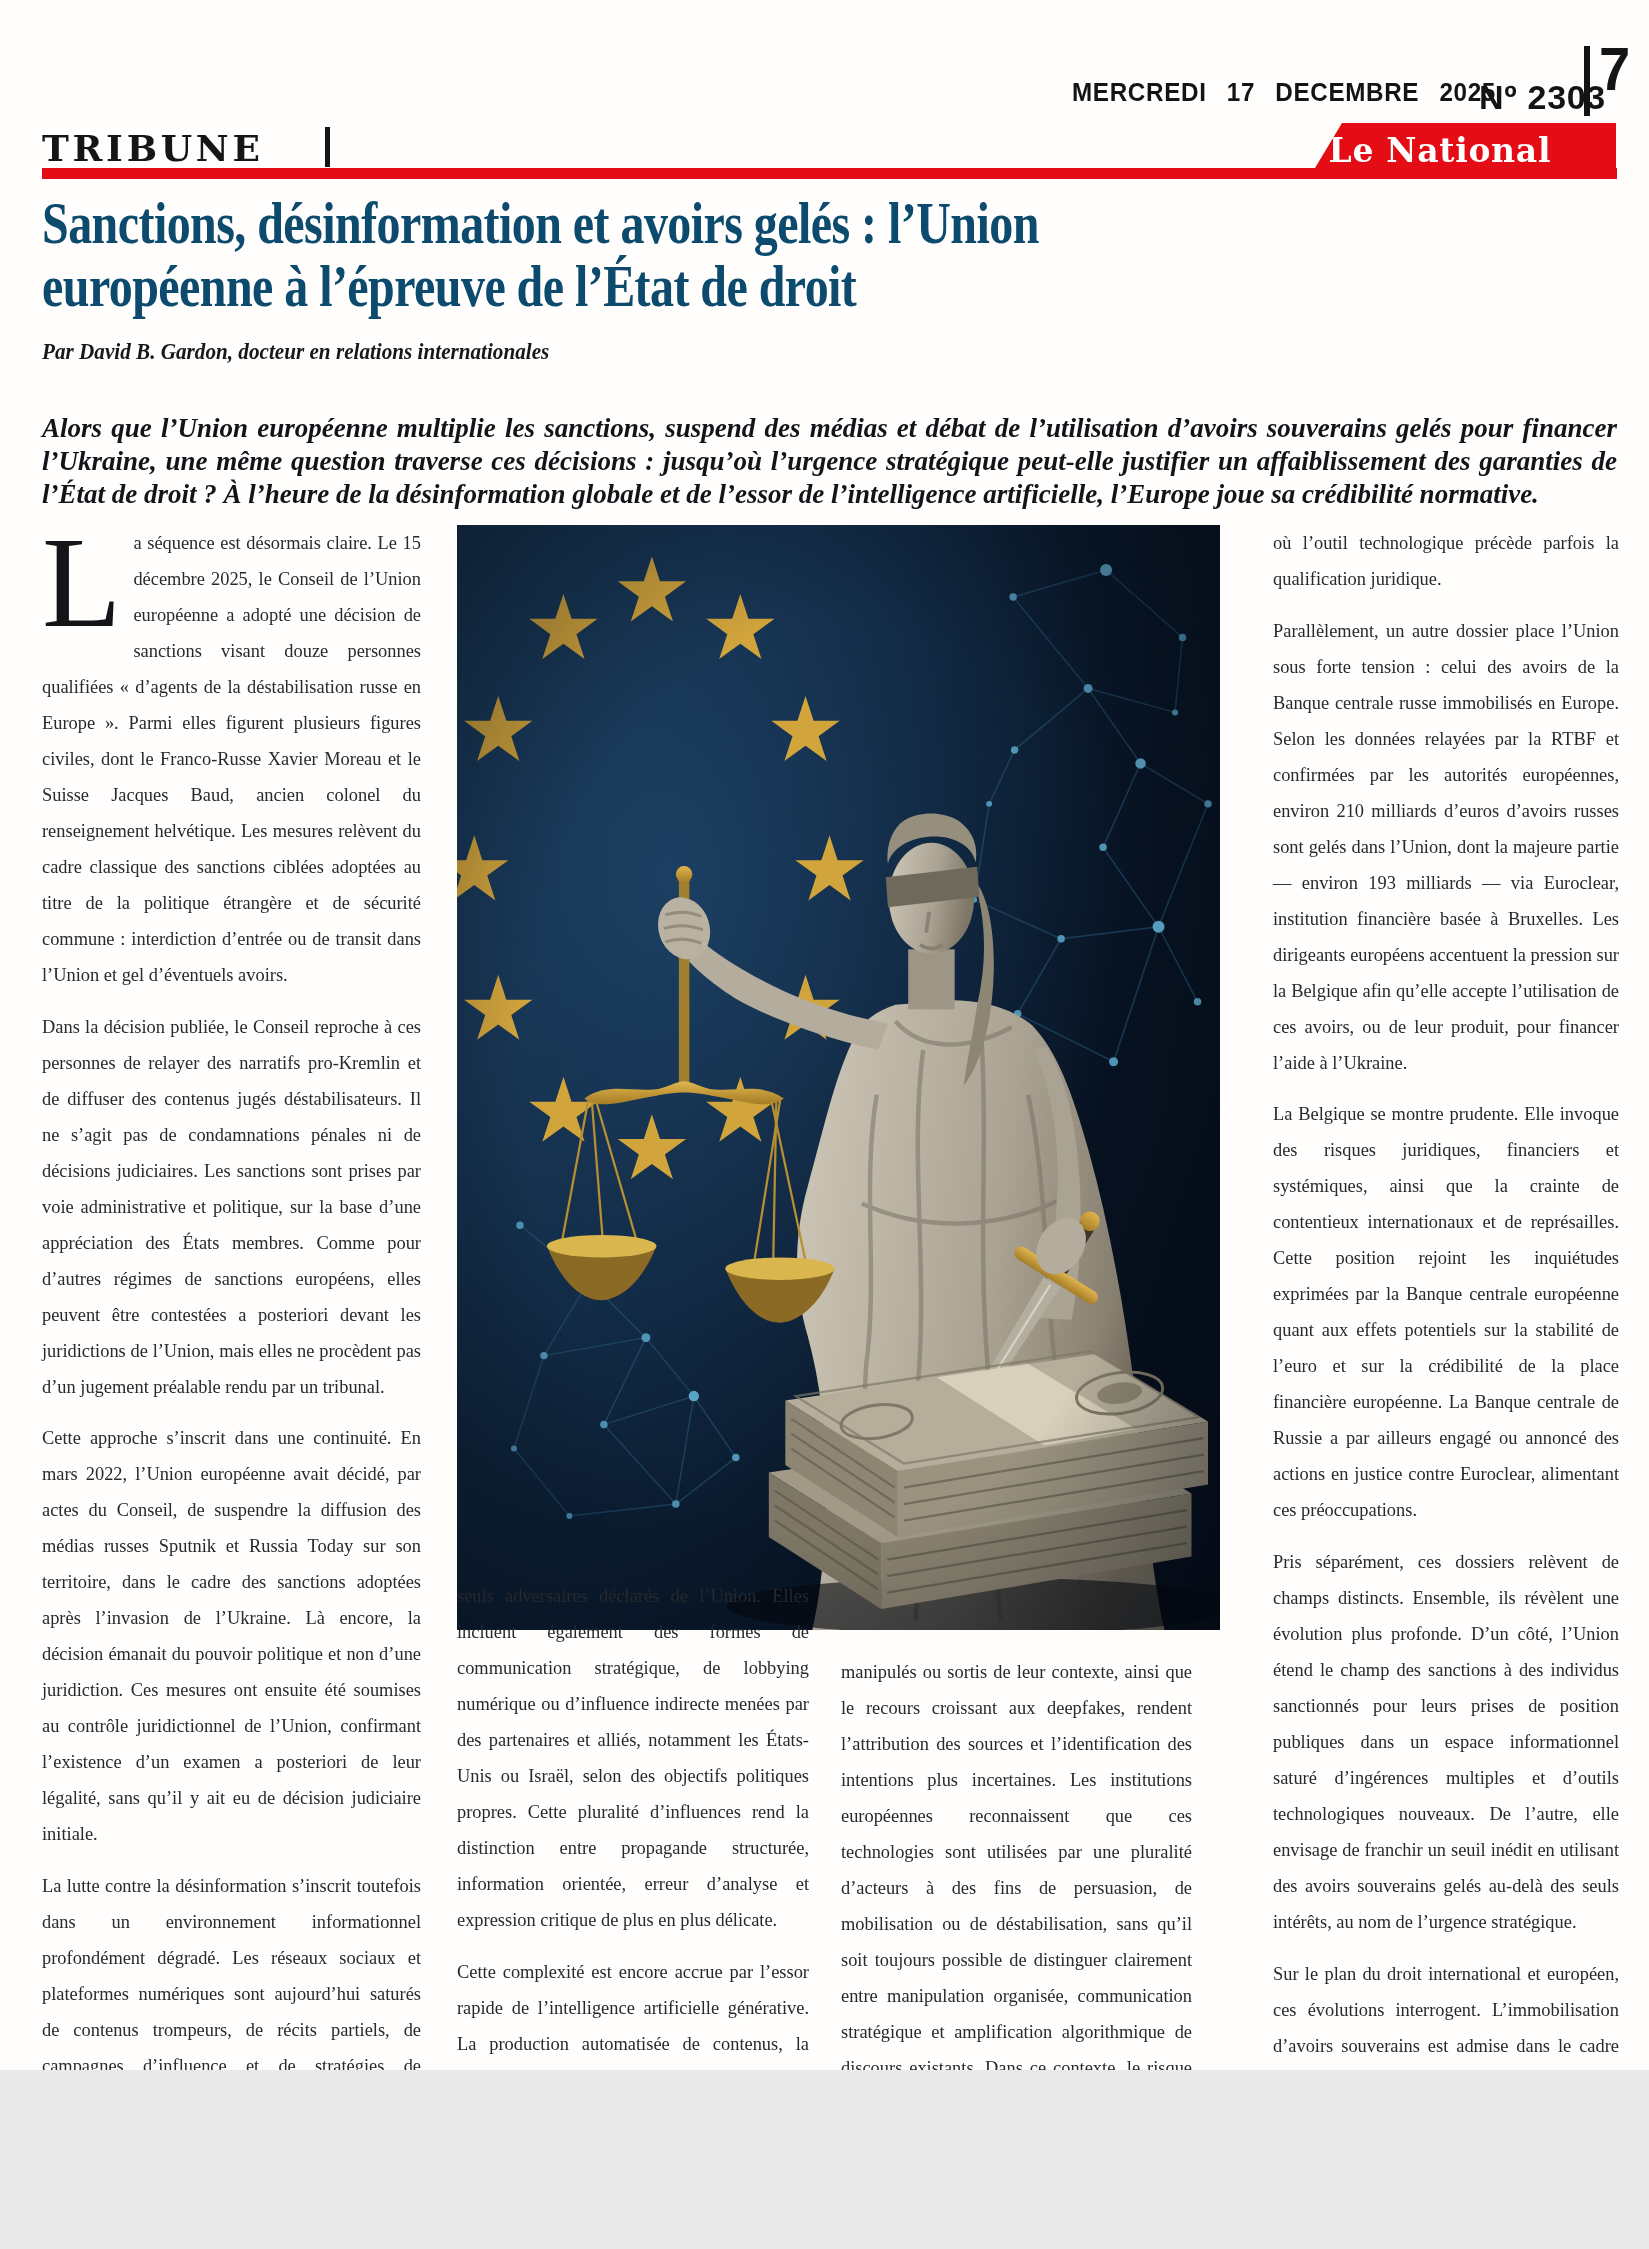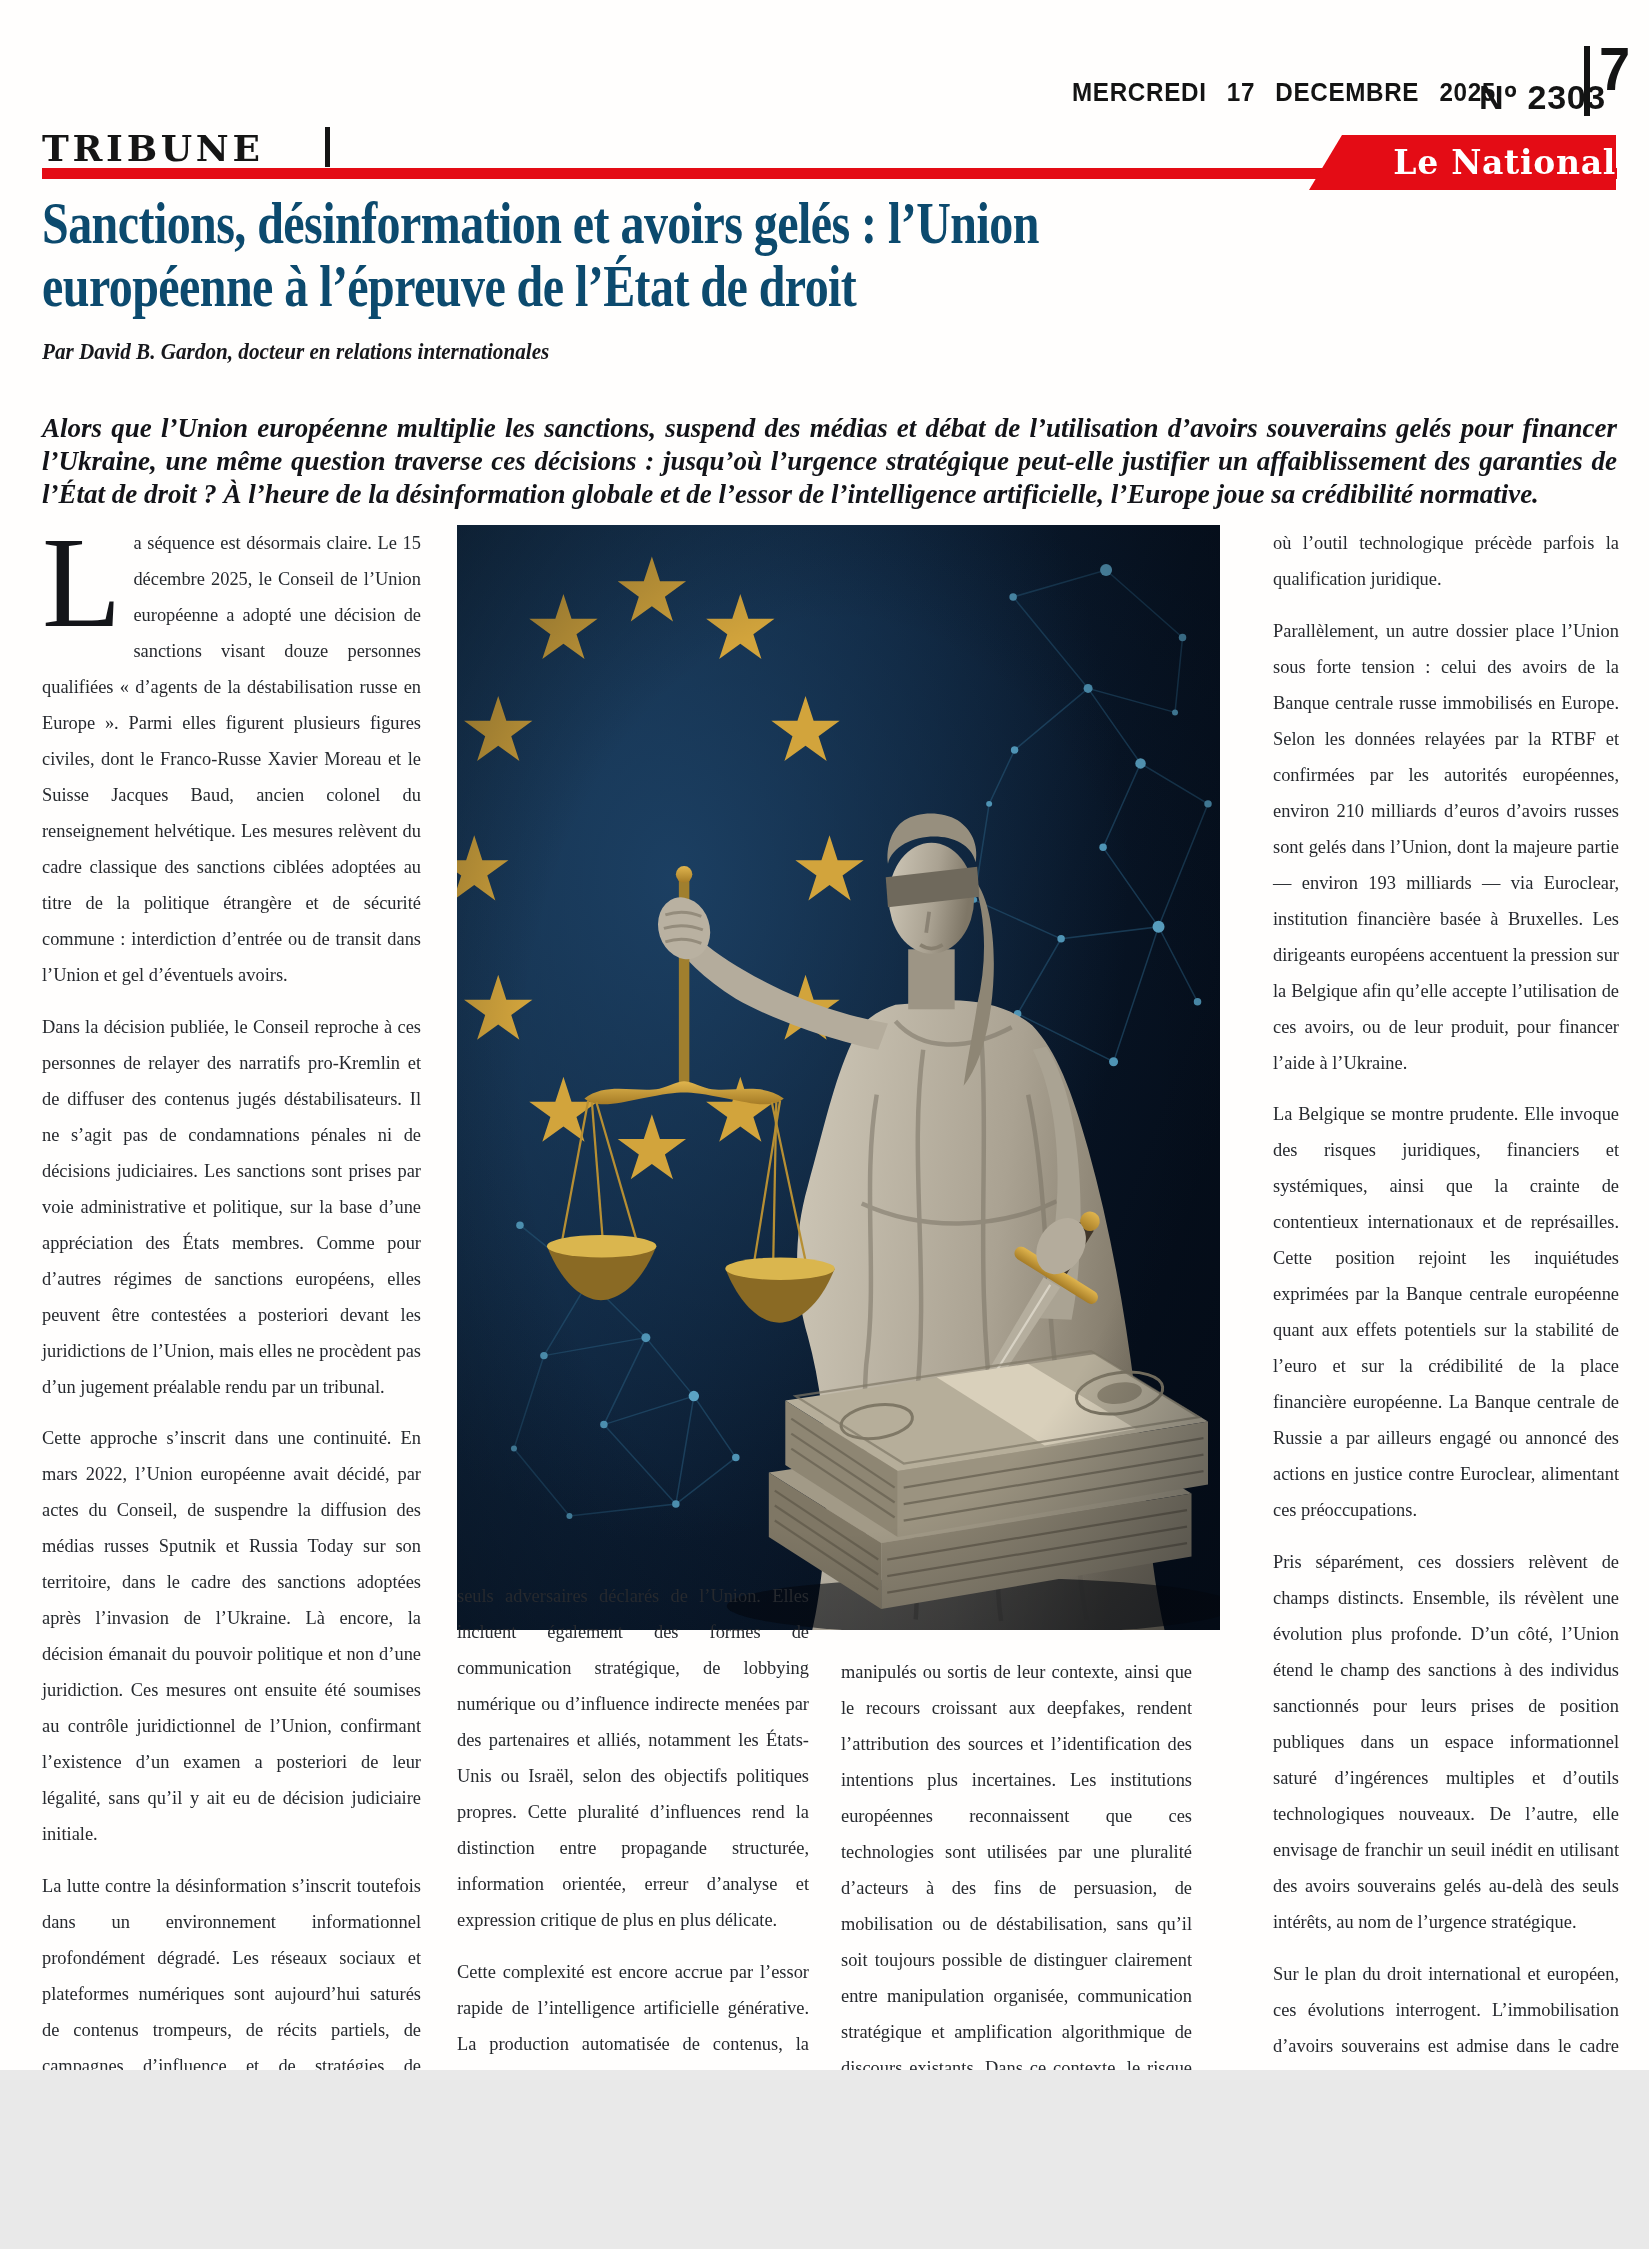--- a/index.html
+++ b/index.html
@@ -9,22 +9,22 @@
   .meta{position:absolute;font-family:"Liberation Sans",sans-serif;font-weight:700;color:#141414;}
   .date-text{left:1072px;top:78px;font-size:25.5px;letter-spacing:0.7px;word-spacing:13.5px;
              transform:scaleX(.95);transform-origin:left top;}
   .issue-number{left:1479px;top:78px;font-size:34px;letter-spacing:0.7px;}
   .pageno-bar{position:absolute;left:1584px;top:46px;width:6px;height:70px;background:#131313;}
   .pageno{left:1599px;top:39px;font-size:61px;line-height:1;transform:scaleX(.92);transform-origin:left top;}
   .section-label{position:absolute;left:42px;top:127px;font-family:"DejaVu Serif",serif;font-weight:700;
                  font-size:36px;letter-spacing:3.7px;color:#151515;text-align:center;}
   .section-bar{position:absolute;left:325px;top:127px;width:5.2px;height:40px;background:#151515;}
   .red-rule{position:absolute;left:42px;top:168px;width:1575px;height:10.5px;background:#e40c15;}
-  .brand-box{position:absolute;left:1309px;top:135px;width:307px;height:55px;background:#e40c15;
-             clip-path:polygon(33px 0,100% 0,100% 100%,0 100%);display:flex;align-items:center;justify-content:flex-end;}
+  .brand-box{position:absolute;left:1309px;top:123px;width:307px;height:55px;background:#e40c15;
+             clip-path:polygon(33px 0,100% 0,100% 100%,0 100%);display:flex;align-items:center;justify-content:flex-start;}
   .brand-box span{color:#fff;font-family:"DejaVu Serif",serif;font-weight:700;font-size:33px;letter-spacing:0.7px;
                   padding-left:19.5px;}
   
   .headline{position:absolute;left:42px;top:192px;color:#0c4a6e;}
   .headline div{font-weight:700;font-size:60px;line-height:63px;letter-spacing:-0.7px;
                 transform:scaleX(.80);transform-origin:left top;white-space:nowrap;}
   .byline{position:absolute;left:42px;top:339px;font-style:italic;font-weight:700;font-size:23px;
           transform:scaleX(.92);transform-origin:left top;color:#17181c;}
   .lede{position:absolute;left:42px;top:385px;width:1575px;font-style:italic;font-weight:700;
         font-size:27px;line-height:33px;text-align:justify;color:#131419;}

